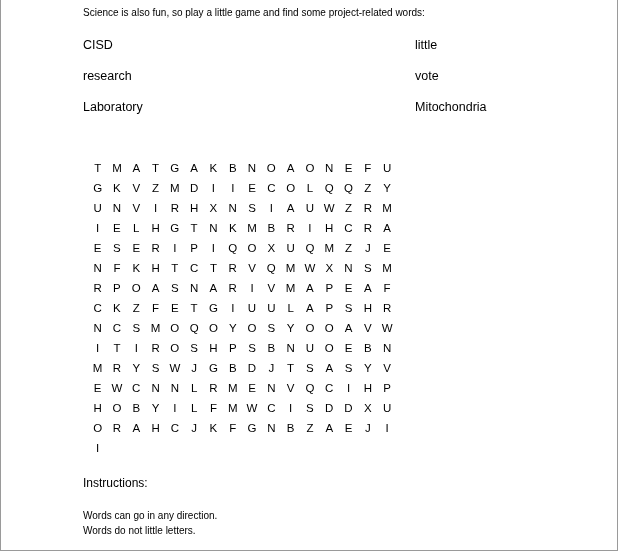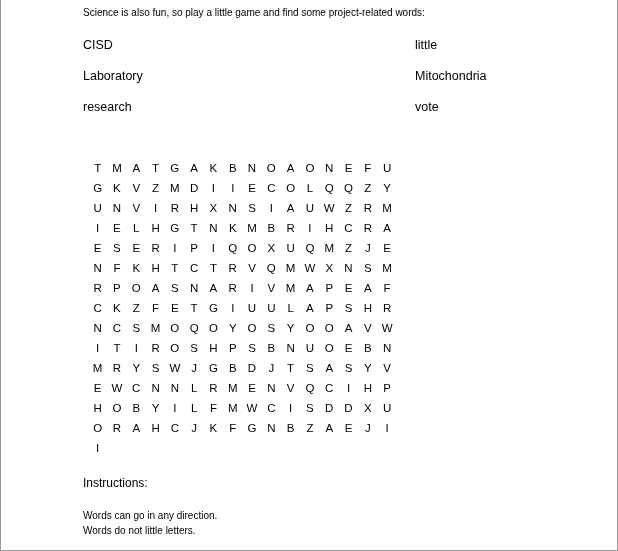--- a/index.html
+++ b/index.html
@@ -122,26 +122,26 @@
 
   <div class="content">
     <div class="intro">Science is also fun, so play a little game and find some project-related words:</div>
 
     <div class="word-list">
       <div class="word-row">
         <div class="word-col left">CISD</div>
         <div class="word-col right">little</div>
       </div>
       <div class="word-row">
+        <div class="word-col left">research</div>
+        <div class="word-col right">vote</div>
+      </div>
+      <div class="word-row">
         <div class="word-col left">Laboratory</div>
         <div class="word-col right">Mitochondria</div>
-      </div>
-      <div class="word-row">
-        <div class="word-col left">research</div>
-        <div class="word-col right">vote</div>
       </div>
     </div>
   </div>
 
   <div class="grid-wrap">
     <div class="grid" id="puzzle-grid">
         <div class="cell">T</div>
         <div class="cell">M</div>
         <div class="cell">A</div>
         <div class="cell">T</div>

